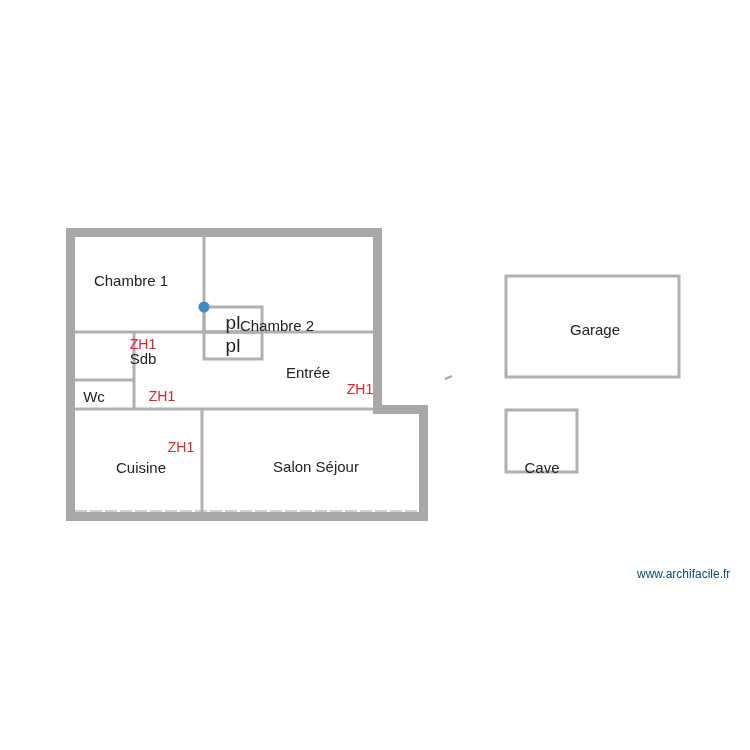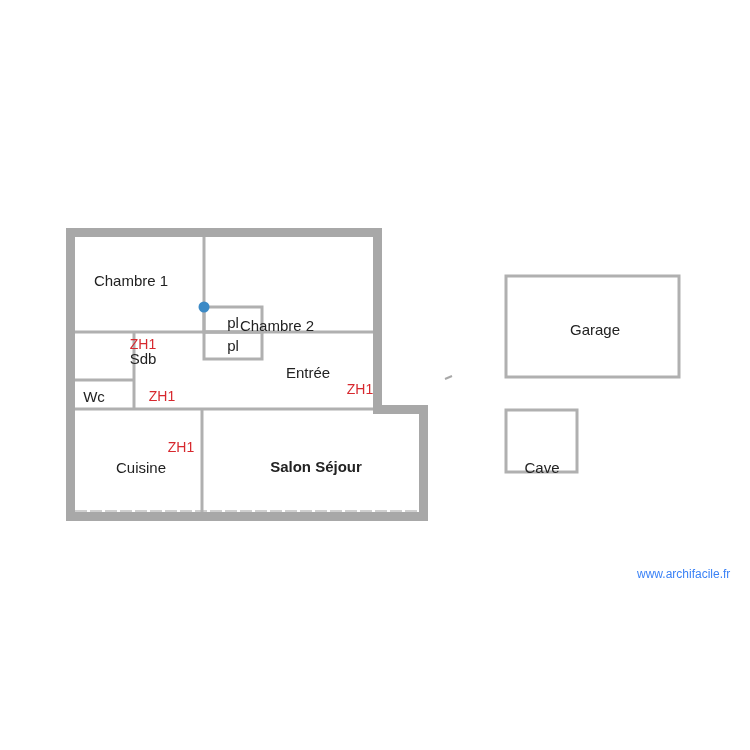--- a/index.html
+++ b/index.html
@@ -3,22 +3,22 @@
   <meta charset="utf-8">
   <style>
     html, body { margin: 0; padding: 0; background: #ffffff; }
     body { width: 750px; height: 750px; position: relative; overflow: hidden;
            font-family: "Liberation Sans", "DejaVu Sans", sans-serif; }
     .canvas { position: absolute; left: 0; top: 0; width: 750px; height: 570px; }
     .lbl { position: absolute; color: #222; font-size: 15px; white-space: nowrap;
            transform: translate(-50%, -50%); line-height: 1; }
     .zh { position: absolute; color: #d7282e; font-size: 14px; white-space: nowrap;
           transform: translate(-50%, -50%); line-height: 1; margin-left: 40px; }
-    .pl { font-size: 15px; text-align: center; }
-    .watermark { position: absolute; left: 637px; top: 567px; font-size: 12px; color: #3b82f6; }
+    .pl { font-size: 19px; text-align: center; }
+    .watermark { position: absolute; left: 637px; top: 567px; font-size: 12px; color: #0c4a6e; }
     .hit { position: absolute; }
   </style>
 </head>
 <body>
 
 <div class="canvas">
   <svg width="750" height="750" viewBox="0 0 750 750" style="position:absolute;left:0;top:0;">
 
     <g fill="#a8a8a8">
 
@@ -82,19 +82,19 @@
 
   <div class="lbl" style="left:94px;top:396px;">Wc</div>
   <div class="zh" style="left:122px;top:396px;">ZH1</div>
 
   <div class="lbl" style="left:308px;top:372px;">Entrée</div>
   <div class="zh" style="left:320px;top:389px;">ZH1</div>
 
   <div class="zh" style="left:141px;top:447px;">ZH1</div>
   <div class="lbl" style="left:141px;top:467px;">Cuisine</div>
 
-  <div class="lbl" style="left:316px;top:466px;font-weight:bold;">Salon Séjour</div>
+  <div class="lbl" style="left:316px;top:466px;">Salon Séjour</div>
 
   <div class="lbl" style="left:595px;top:329px;">Garage</div>
   <div class="lbl" style="left:542px;top:467px;">Cave</div>
 
   <div class="watermark">www.archifacile.fr</div>
 </div>
 
 </body></html>

